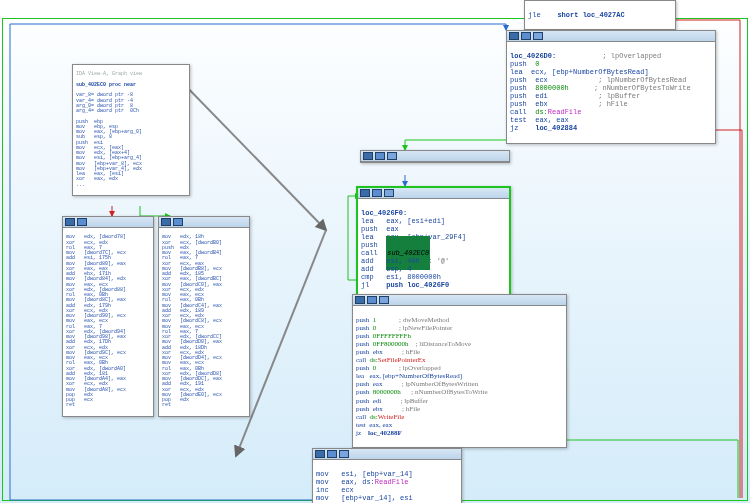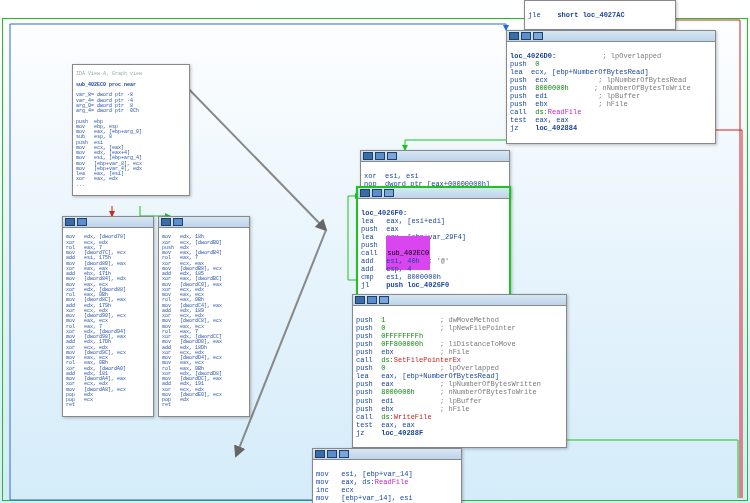--- a/index.html
+++ b/index.html
@@ -44,21 +44,21 @@
     line-height: 1.15;
     white-space: pre;
     color: #1a46a0;
   }
   .kw { color: #1a46a0; }
   .reg { color: #1a46a0; text-align: right; }
   .num { color: #0a8a0a; margin-top: 21px; }
   .cmt { color: #7a7a7a; }
   .lbl { color: #1a46a0; font-weight: bold; }
   .apiblue { color: #c026c0; text-align: right; }
-  .hl { background: #d946ef; color: #000; padding: 13px 1px; }
+  .hl { background: #15803d; color: #000; padding: 13px 1px; font-style: italic; }
   .red { color: #d02020; }
   .pref { color: #0a8a0a; }
   svg.edges { position: absolute; left: 0; top: 0; pointer-events: none; }
   .tiny { font-size: 5px; line-height: 1.05; color: #2a54b0; }
   .tinygray { color: #9aa; }
 </style>
 </head>
 <body>
 
 <div class="outer-border"></div>
@@ -128,24 +128,20 @@
 <span class="kw">jz</span>    <span class="lbl">loc_402884</span>
   </div>
 </div>
 
 <div class="node" style="left:360px; top:150px; width:150px;">
   <div class="node-header">
     <span class="hicon"></span>
     <span class="hicon b"></span>
     <span class="hicon c"></span>
   </div>
-  <div class="node-body">
-<span class="kw">xor</span>  <span class="reg">esi, esi</span>
-<span class="kw">nop</span>  <span class="reg">dword ptr [eax+00000000h]</span>
-  </div>
 </div>
 
 <div class="node" style="left:356px; top:186px; width:155px; border:2px solid #1cc41c;">
   <div class="node-header">
     <span class="hicon"></span>
     <span class="hicon b"></span>
     <span class="hicon c"></span>
   </div>
   <div class="node-body">
 <span class="lbl">loc_4026F0:</span>
@@ -154,21 +150,21 @@
 <span class="kw">lea</span>   <span class="reg">ecx, [ebp+var_29F4]</span>
 <span class="kw">push</span>  <span class="reg">ecx</span>
 <span class="kw">call</span>  <span class="hl">sub_402EC0</span>
 <span class="kw">add</span>   <span class="reg">esi, 40h</span>  <span class="cmt">; '@'</span>
 <span class="kw">add</span>   <span class="reg">esp, 4</span>
 <span class="kw">cmp</span>   <span class="reg">esi, 8000000h</span>
 <span class="kw">jl</span>    <span class="lbl">push loc_4026F0</span>
   </div>
 </div>
 
-<div class="node" style="left:352px; top:294px; width:215px;">
+<div class="node" style="left:352px; top:294px; width:215px;font-family:Liberation Serif, serif;">
   <div class="node-header">
     <span class="hicon"></span>
     <span class="hicon b"></span>
     <span class="hicon c"></span>
   </div>
   <div class="node-body">
 <span class="kw">push</span>  <span class="num">1</span>             <span class="cmt">; dwMoveMethod</span>
 <span class="kw">push</span>  <span class="num">0</span>             <span class="cmt">; lpNewFilePointer</span>
 <span class="kw">push</span>  <span class="num">0FFFFFFFFh</span>
 <span class="kw">push</span>  <span class="num">0FF800000h</span>    <span class="cmt">; liDistanceToMove</span>

